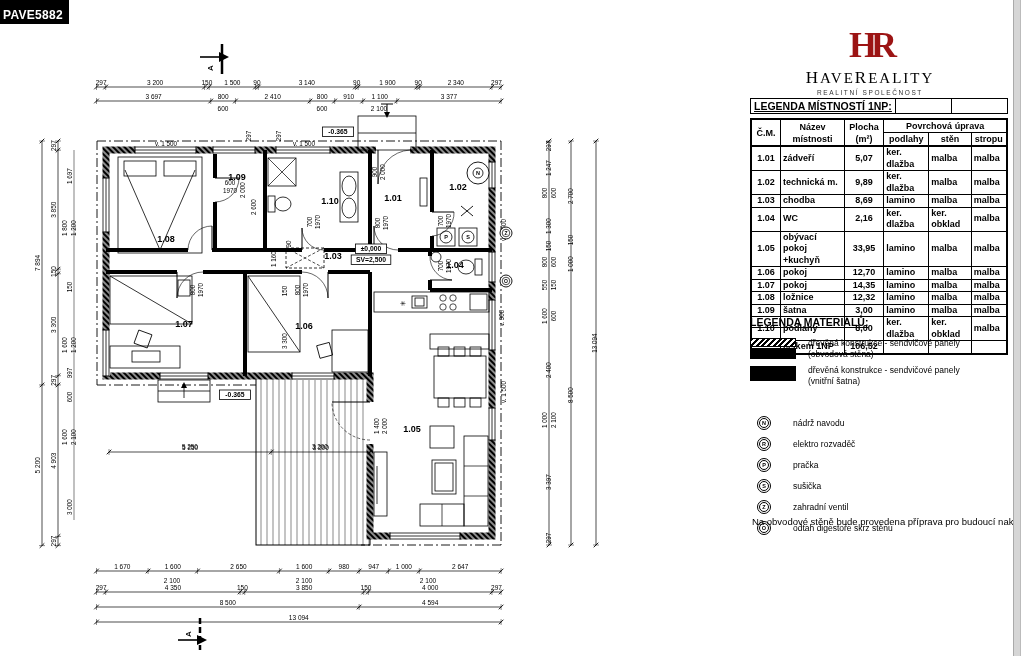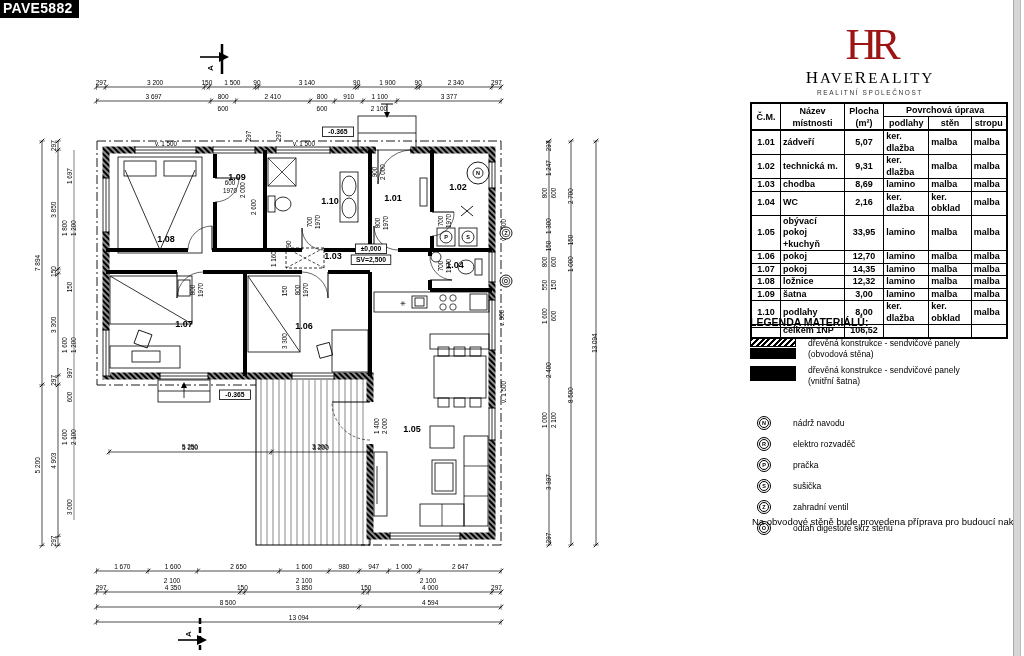--- a/index.html
+++ b/index.html
@@ -1,23 +1,23 @@
 <!DOCTYPE html>
 <html><head>
 <meta charset="utf-8">
 <style>
   html,body{margin:0;padding:0;background:#fff;}
   body{width:1024px;height:656px;position:relative;overflow:hidden;
        font-family:"Liberation Sans",sans-serif;color:#000;}
   #corner-label{position:absolute;left:0;top:0;background:#000;color:#fff;
-    font-size:14px;font-weight:bold;padding:0 6px 2px 3px;letter-spacing:.3px;}
+    font-size:12px;font-weight:bold;padding:8px 6px 2px 3px;letter-spacing:.3px;}
   #plan-wrap{position:absolute;left:0;top:0;width:660px;height:656px;}
   
   #logo{position:absolute;left:795px;top:28px;width:150px;text-align:center;}
-  #logo .mono{font-family:"Liberation Serif",serif;font-weight:normal;font-size:44px;
+  #logo .mono{font-family:"Liberation Serif",serif;font-weight:bold;font-size:36px;
     letter-spacing:-6px;line-height:34px;}
   #logo .name{font-family:"Liberation Serif",serif;font-size:15px;letter-spacing:2px;margin-top:6px;}
   #logo .name .cap{font-size:17px;}
   #logo .sub{font-size:6.5px;letter-spacing:1.6px;color:#333;margin-top:1px;}
   #room-legend{position:absolute;left:750px;top:98px;width:258px;font-weight:bold;}
   #room-legend .titlebar{display:flex;}
   #room-legend .titlebox{border:1px solid #000;font-size:10.5px;padding:1px 3px;
     text-decoration:underline;white-space:nowrap;}
   #room-legend .emptycell{border:1px solid #000;border-left:none;flex:1;}
   table.rooms{border-collapse:collapse;margin-top:4px;width:258px;}
@@ -553,20 +553,25 @@
     </svg>
 </div>
 
 <div id="logo">
   <div class="mono" style="color: rgb(156, 20, 20);">HR</div>
   <div class="name"><span class="cap">H</span><span>AVE</span><span class="cap">R</span><span>EALITY</span></div>
   <div class="sub">REALITNÍ SPOLEČNOST</div>
 </div>
 
 <div id="room-legend">
+  <div class="titlebar">
+    <div class="titlebox">LEGENDA MÍSTNOSTÍ 1NP:</div>
+    <div class="emptycell"></div>
+    <div class="emptycell"></div>
+  </div>
   <table class="rooms">
     <thead>
       <tr>
         <th rowspan="2" style="width:28px">Č.M.</th>
         <th rowspan="2" style="width:72px">
           <div>Název</div>
           <div>místnosti</div>
         </th>
         <th rowspan="2" style="width:38px">
           <div>Plocha</div>
@@ -585,21 +590,21 @@
           <td>1.01</td>
           <td class="l">zádveří</td>
           <td>5,07</td>
           <td class="l">ker. dlažba</td>
           <td class="l">malba</td>
           <td class="l">malba</td>
         </tr>
         <tr>
           <td>1.02</td>
           <td class="l">technická m.</td>
-          <td>9,31</td>
+          <td>9,89</td>
           <td class="l">ker. dlažba</td>
           <td class="l">malba</td>
           <td class="l">malba</td>
         </tr>
         <tr>
           <td>1.03</td>
           <td class="l">chodba</td>
           <td>8,69</td>
           <td class="l">lamino</td>
           <td class="l">malba</td>

